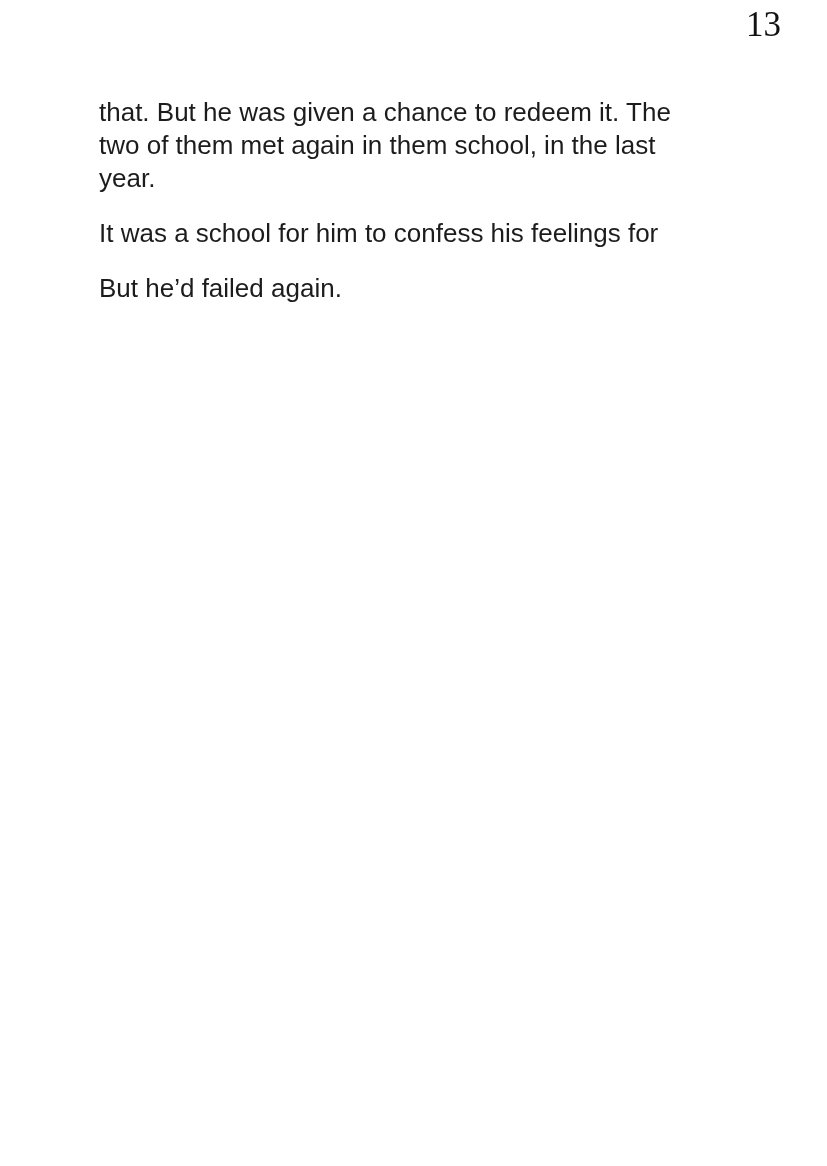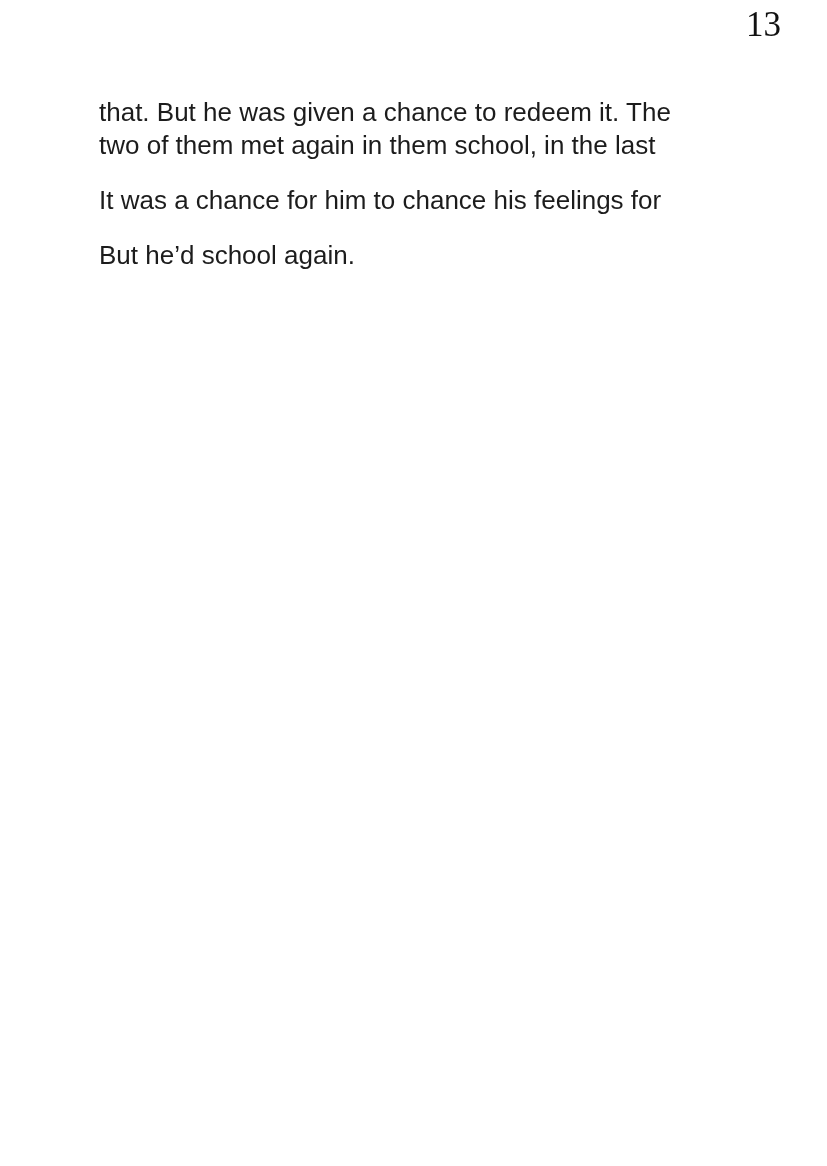--- a/index.html
+++ b/index.html
@@ -53,25 +53,26 @@
 
 <div class="book-page">
 
   <div class="page-number">13</div>
 
   <div class="page-body">
 
     <p class="paragraph">
       <span class="text-line">that. But he was given a chance to redeem it. The</span>
       <span class="text-line">two of them met again in them school, in the last</span>
+      <span class="text-line">year.</span>
     </p>
 
     <p class="paragraph">
-      <span class="text-line">It was a chance for him to chance his feelings for</span>
+      <span class="text-line">It was a school for him to confess his feelings for</span>
     </p>
 
     <p class="paragraph">
-      <span class="text-line">But he’d school again.</span>
+      <span class="text-line">But he’d failed again.</span>
     </p>
 
   </div>
 
 </div>
 
 </body></html>

